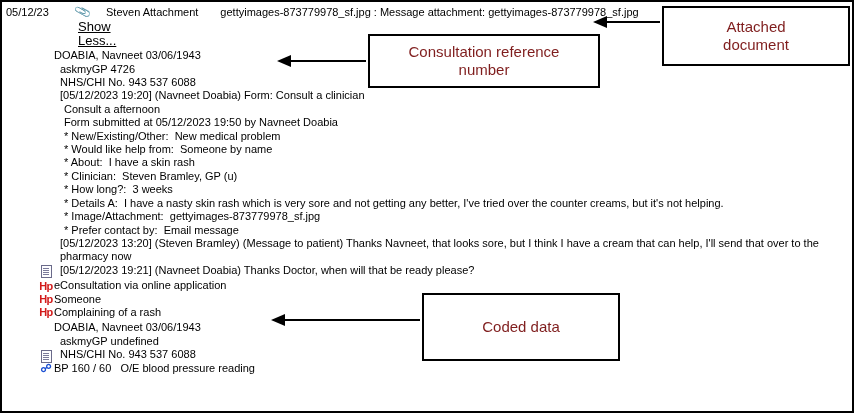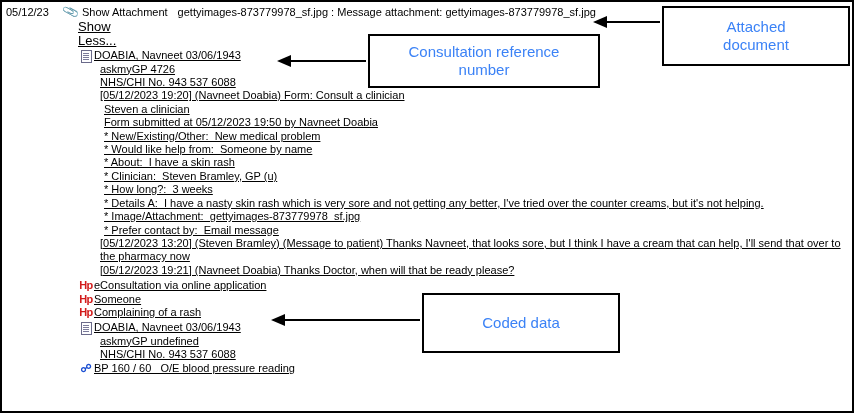--- a/index.html
+++ b/index.html
@@ -29,21 +29,21 @@
     bottom: 0;
     padding: 4px 2px 0 2px;
     font-size: 11px;
     color: #000000;
     line-height: 13.4px;
   }
   
   .top-row {
     display: flex;
     align-items: flex-start;
-    gap: 4px;
+    gap: 16px;
     white-space: nowrap;
   }
   .date-cell {
     width: 54px;
     flex: 0 0 54px;
     font-size: 11px;
     color: #000000;
     padding-left: 2px;
   }
   .clip-icon {
@@ -65,28 +65,27 @@
     margin: 1px 0 2px 74px;
     text-decoration: underline;
     color: #000000;
     font-size: 13px;
     cursor: default;
     width: 62px;
   }
   
   .entry {
     display: flex;
-    align-items: flex-start;
+    align-items: flex-end;
     margin-top: 0;
-    text-decoration: underline;
   }
   .entry-icon {
     width: 16px;
     flex: 0 0 16px;
-    margin-left: 74px;
+    margin-left: 34px;
     text-align: center;
     position: relative;
     height: 13px;
   }
   .entry-body {
     flex: 1 1 auto;
     min-width: 0;
   }
   .ln {
     white-space: pre;
@@ -144,21 +143,21 @@
     font-weight: bold;
     position: relative;
     top: 0;
   }
 
   
   .callout {
     position: absolute;
     border: 2px solid #000000;
     background: #ffffff;
-    color: #3b82f6;
+    color: #7f1d1d;
     font-size: 15px;
     text-align: center;
     display: flex;
     align-items: center;
     justify-content: center;
     padding: 4px 8px;
     box-sizing: border-box;
     line-height: 1.2;
   }
   #callout-attached {
@@ -171,21 +170,21 @@
     left: 366px;
     top: 32px;
     width: 232px;
     height: 54px;
     align-items: center;
   }
   #callout-coded {
     left: 420px;
     top: 291px;
     width: 198px;
-    height: 60px;
+    height: 68px;
   }
   .arrow {
     position: absolute;
     height: 2px;
     background: #000000;
   }
   .arrow::after {
     content: "";
     position: absolute;
     top: -5px;
@@ -217,34 +216,34 @@
 </head>
 <body>
 
 <div class="screen">
 
   <div class="record">
 
     <div class="top-row">
       <div class="date-cell">05/12/23</div>
       <div class="clip-icon"><span class="ico-clip">📎</span></div>
-      <div class="attach-type">Show Attachment</div>
+      <div class="attach-type">Steven Attachment</div>
       <div class="attach-desc">gettyimages-873779978_sf.jpg : Message attachment: gettyimages-873779978_sf.jpg</div>
     </div>
 
     <div class="showless">Show Less...</div>
 
     <div class="entry">
       <div class="entry-icon"><span class="ico-doc"></span></div>
       <div class="entry-body">
         <div class="ln">DOABIA, Navneet 03/06/1943</div>
         <div class="ln indent1">askmyGP 4726</div>
         <div class="ln indent1">NHS/CHI No. 943 537 6088</div>
         <div class="ln indent1">[05/12/2023 19:20] (Navneet Doabia) Form: Consult a clinician</div>
-        <div class="ln indent2">Steven a clinician</div>
+        <div class="ln indent2">Consult a afternoon</div>
         <div class="ln indent2">Form submitted at 05/12/2023 19:50 by Navneet Doabia</div>
         <div class="ln indent2">* New/Existing/Other:  New medical problem</div>
         <div class="ln indent2">* Would like help from:  Someone by name</div>
         <div class="ln indent2">* About:  I have a skin rash</div>
         <div class="ln indent2">* Clinician:  Steven Bramley, GP (u)</div>
         <div class="ln indent2">* How long?:  3 weeks</div>
         <div class="ln indent2">* Details A:  I have a nasty skin rash which is very sore and not getting any better, I've tried over the counter creams, but it's not helping.</div>
         <div class="ln indent2">* Image/Attachment:  gettyimages-873779978_sf.jpg</div>
         <div class="ln indent2">* Prefer contact by:  Email message</div>
         <div class="ln wrap indent1">[05/12/2023 13:20] (Steven Bramley) (Message to patient) Thanks Navneet, that looks sore, but I think I have a cream that can help, I'll send that over to the pharmacy now</div>

